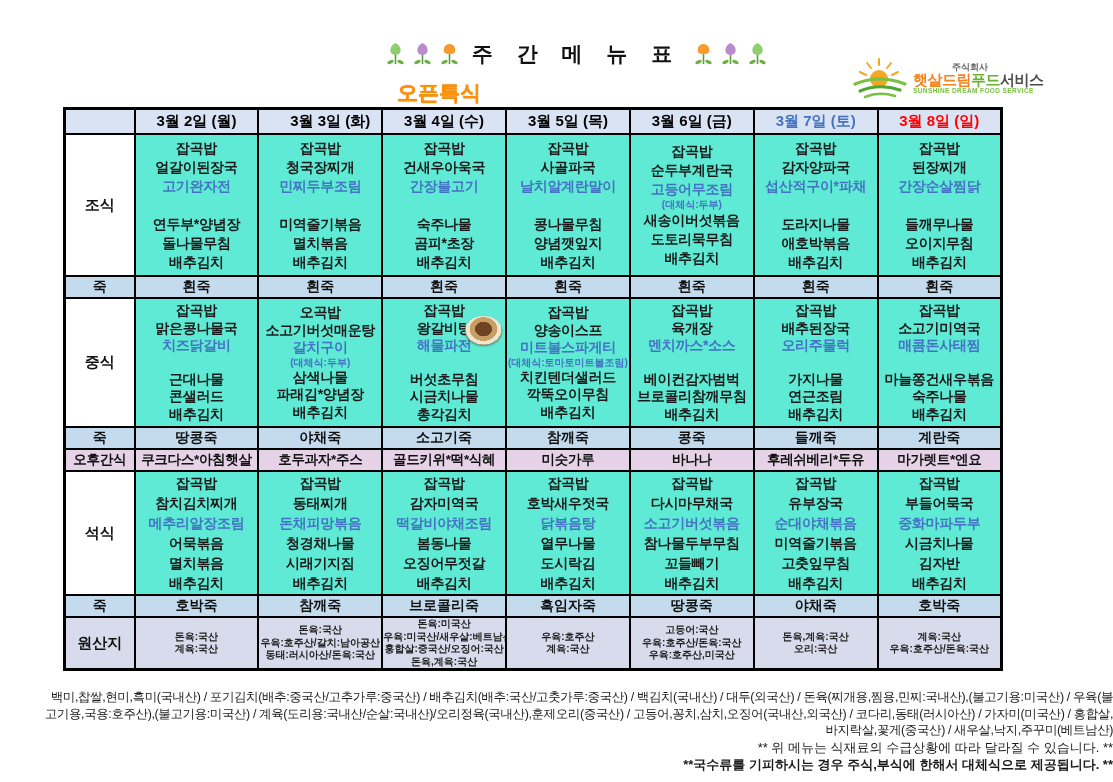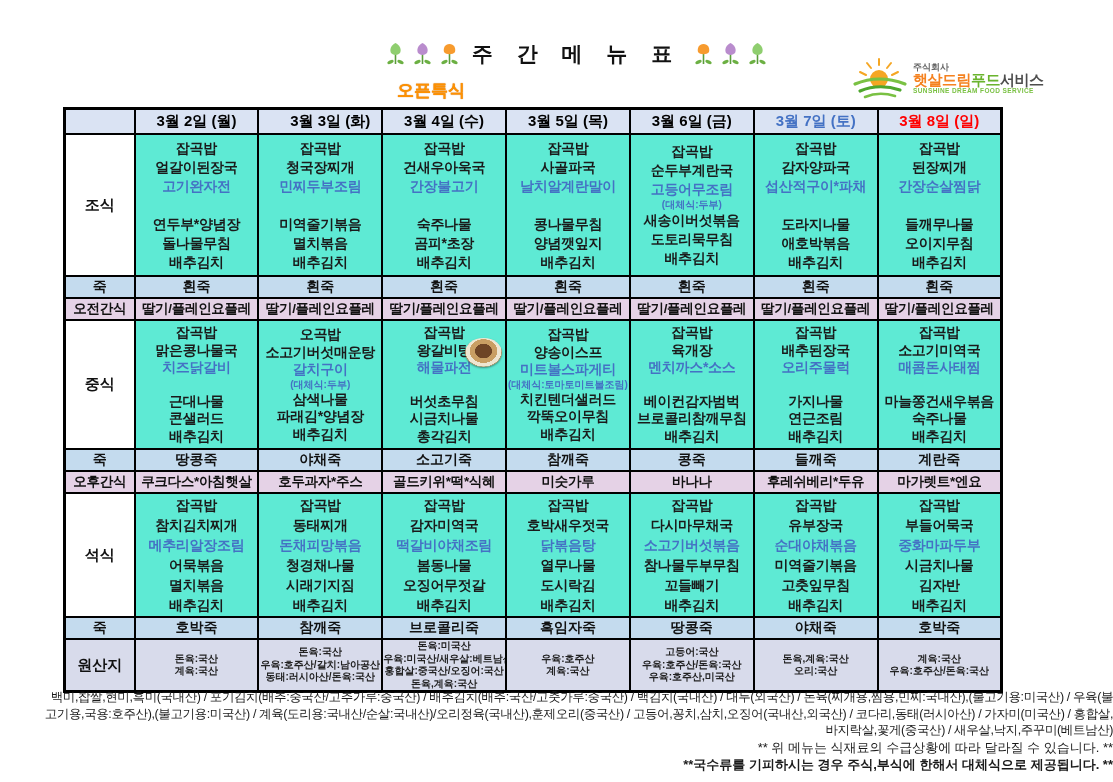--- a/index.html
+++ b/index.html
@@ -7,25 +7,25 @@
     width:1113px;height:782px;position:relative;background:#ffffff;
     font-family:"Liberation Sans","DejaVu Sans",sans-serif;color:#111;overflow:hidden;
   }
   
   .header-area{position:absolute;top:40px;left:0;width:100%;text-align:center;margin-left:20px;}
   .title-row{display:flex;justify-content:center;align-items:center;gap:6px;}
   .main-title{font-size:21px;font-weight:800;letter-spacing:9px;color:#111;margin:0 6px;}
   .flower{width:21px;height:27px;display:inline-block;}
   .subtitle-row{position:absolute;top:79px;left:262px;display:flex;gap:30px;white-space:nowrap;}
   .subtitle-1{font-size:21px;font-weight:800;color:#ffc000;text-shadow:0 0 1px #e08e00;margin-top:24px;}
-  .subtitle-2{font-size:17px;font-weight:800;color:#ff9100;text-shadow:0 0 1px #c96b00;}
+  .subtitle-2{font-size:21px;font-weight:800;color:#ff9100;text-shadow:0 0 1px #c96b00;}
   
   .logo{position:absolute;top:57px;left:851px;display:flex;align-items:center;gap:4px;}
   .logo-text{display:flex;flex-direction:column;line-height:1.05;}
-  .logo-company{font-size:9px;color:#666;font-weight:600;}
+  .logo-company{font-size:9px;color:#666;font-weight:600;margin-left:39px;}
   .logo-name{font-size:15px;font-weight:800;letter-spacing:-0.5px;}
   .ln1{color:#f58220;} .ln2{color:#6ab42d;} .ln3{color:#4d4d4d;}
   .logo-sub{font-size:6.5px;color:#7ac143;letter-spacing:0.4px;font-weight:700;}
   
   table#menu-table{
     position:absolute;top:107px;left:63px;width:940px;border-collapse:collapse;
     table-layout:fixed;border:3px solid #000;
   }
   #menu-table th,#menu-table td{border:2px solid #000;padding:0;text-align:center;vertical-align:middle;overflow:hidden;}
   .corner{background:var(--hdr,#dae3f3);}
@@ -234,30 +234,20 @@
       <tr class="porridge r-porridge1">
         <td class="row-label">죽</td>
         <td class="simple-cell">흰죽</td>
         <td class="simple-cell">흰죽</td>
         <td class="simple-cell">흰죽</td>
         <td class="simple-cell">흰죽</td>
         <td class="simple-cell">흰죽</td>
         <td class="simple-cell">흰죽</td>
         <td class="simple-cell">흰죽</td>
       </tr>
-      <tr class="snack r-morning-snack">
-        <td class="row-label">오전간식</td>
-        <td class="simple-cell">딸기/플레인요플레</td>
-        <td class="simple-cell">딸기/플레인요플레</td>
-        <td class="simple-cell">딸기/플레인요플레</td>
-        <td class="simple-cell">딸기/플레인요플레</td>
-        <td class="simple-cell">딸기/플레인요플레</td>
-        <td class="simple-cell">딸기/플레인요플레</td>
-        <td class="simple-cell">딸기/플레인요플레</td>
-      </tr>
       <tr class="meal r-lunch">
         <td class="row-label">중식</td>
         <td class="meal-cell">
           <div class="cell-lines">
             <div class="line-n">잡곡밥</div>
             <div class="line-n">맑은콩나물국</div>
             <div class="line-b">치즈닭갈비</div>
             <div class="line-gap"></div>
             <div class="line-n">근대나물</div>
             <div class="line-n">콘샐러드</div>

